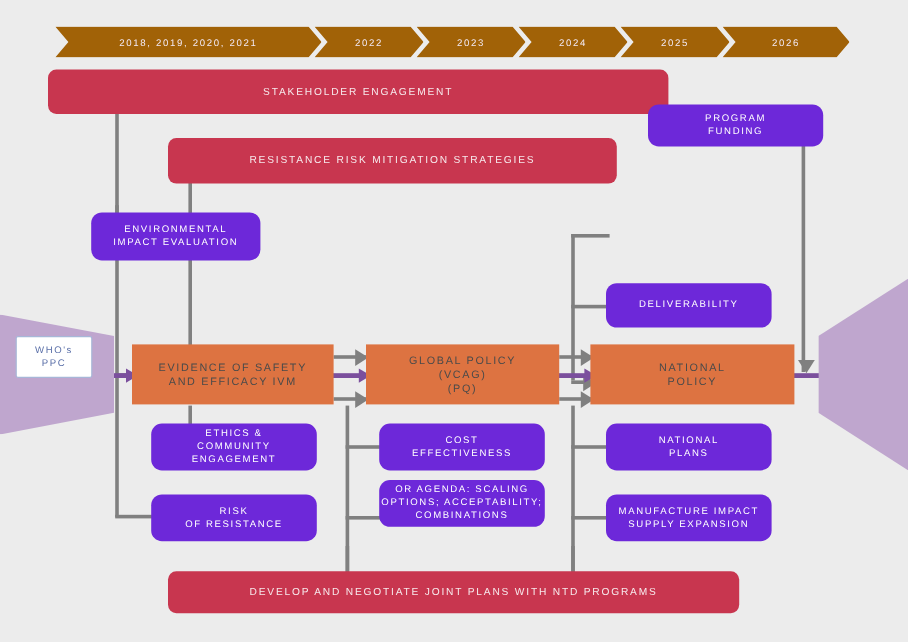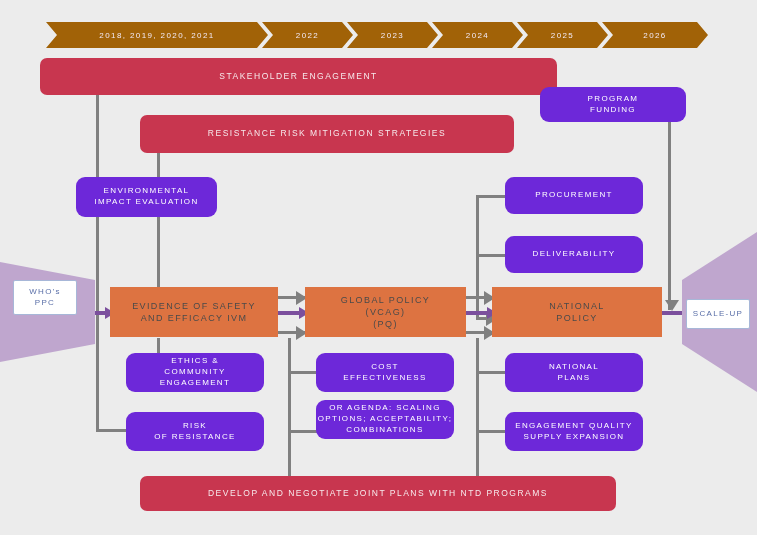--- a/index.html
+++ b/index.html
@@ -173,23 +173,20 @@
 
   <div class="purple-left" style="left:0px;top:262px;width:95px;height:100px;
               clip-path:polygon(0 0, 95px 18px, 95px 82px, 0 100px);"></div>
   <div class="whitebox boxlabel-wrap" style="left:13px;top:280px;width:62px;height:33px;border-radius:2px;">
     <div class="boxlabel">WHO's
 PPC</div>
   </div>
 
   <div class="purple-right" style="left:662px;top:232px;width:95px;height:160px;
               clip-path:polygon(20px 48px, 95px 0, 95px 160px, 20px 112px);"></div>
-  <div class="whitebox" style="left:686px;top:299px;width:62px;height:28px;border-radius:2px;">
-    <div class="boxlabel">SCALE-UP</div>
-  </div>
 
   <div class="redbox" style="left:40px;top:58px;width:517px;height:37px;">
     <div class="boxlabel">STAKEHOLDER ENGAGEMENT</div>
   </div>
   <div class="redbox" style="left:140px;top:115px;width:374px;height:38px;">
     <div class="boxlabel">RESISTANCE RISK MITIGATION STRATEGIES</div>
   </div>
   <div class="redbox" style="left:140px;top:476px;width:476px;height:35px;">
     <div class="boxlabel">DEVELOP AND NEGOTIATE JOINT PLANS WITH NTD PROGRAMS</div>
   </div>
@@ -197,23 +194,20 @@
   <div class="bluebox" style="left:76px;top:177px;width:141px;height:40px;">
     <div class="boxlabel">ENVIRONMENTAL
 IMPACT EVALUATION</div>
   </div>
 
   <div class="bluebox" style="left:540px;top:87px;width:146px;height:35px;">
     <div class="boxlabel">PROGRAM
 FUNDING</div>
   </div>
 
-  <div class="bluebox" style="left:505px;top:177px;width:138px;height:37px;">
-    <div class="boxlabel">PROCUREMENT</div>
-  </div>
 
   <div class="bluebox" style="left:505px;top:236px;width:138px;height:37px;">
     <div class="boxlabel">DELIVERABILITY</div>
   </div>
 
   <div class="bluebox" style="left:126px;top:353px;width:138px;height:39px;">
     <div class="boxlabel">ETHICS &amp;
 COMMUNITY
 ENGAGEMENT</div>
   </div>
@@ -233,21 +227,21 @@
 OF RESISTANCE</div>
   </div>
 
   <div class="bluebox" style="left:316px;top:400px;width:138px;height:39px;">
     <div class="boxlabel">OR AGENDA: SCALING
 OPTIONS; ACCEPTABILITY;
 COMBINATIONS</div>
   </div>
 
   <div class="bluebox" style="left:505px;top:412px;width:138px;height:39px;">
-    <div class="boxlabel">ENGAGEMENT QUALITY
+    <div class="boxlabel">MANUFACTURE IMPACT
 SUPPLY EXPANSION</div>
   </div>
 
   <div class="orangebox" style="left:110px;top:287px;width:168px;height:50px;">
     <div class="boxlabel">EVIDENCE OF SAFETY
 AND EFFICACY IVM</div>
   </div>
 
   <div class="orangebox" style="left:305px;top:287px;width:161px;height:50px;">
     <div class="boxlabel">GLOBAL POLICY

